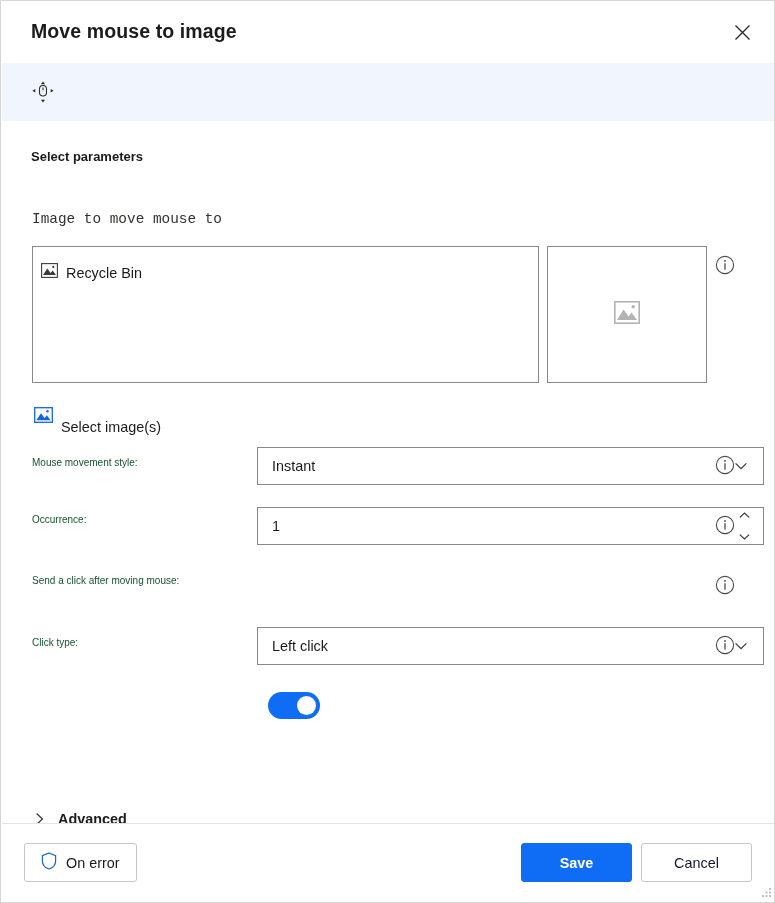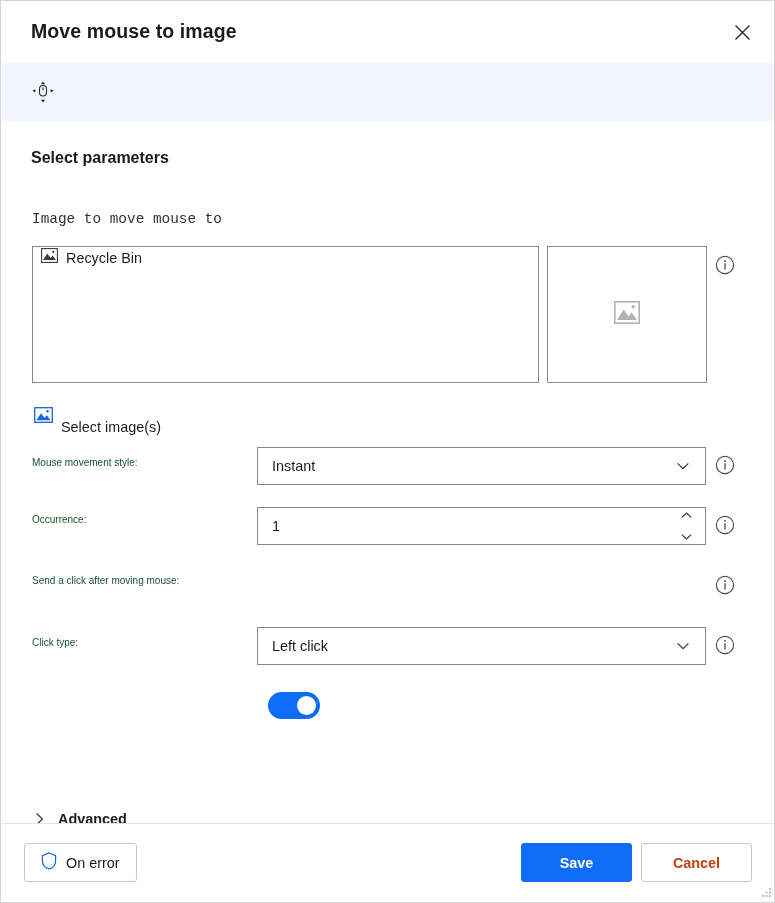--- a/index.html
+++ b/index.html
@@ -57,39 +57,39 @@
     font-size: 14.4px;
   }
 
   
   #body {
     position: absolute; left: 0; top: 120px; width: 775px; height: 704px;
     background: #ffffff;
   }
   #section-heading {
     position: absolute; left: 30px; top: 28px;
-    font-size: 16px; font-weight: 600; color: #1b1b1b;
+    font-size: 13px; font-weight: 600; color: #1b1b1b;
   }
 
   .field-label {
     font-size: 14.4px; color: #323130; font-family: Liberation Mono, monospace;
   }
 
   #image-label {
     position: absolute; left: 31px; top: 90px;
   }
 
   
   #image-listbox {
     position: absolute; left: 31px; top: 125px;
     width: 507px; height: 137px;
     border: 1px solid #8a8886; background: #ffffff;
   }
   #image-list-row {
-    position: absolute; left: 8px; top: 1px;
+    position: absolute; left: 8px; top: 16px;
     display: flex; align-items: center; gap: 8px;
     cursor: default;
   }
   #image-row-name { font-size: 14.4px; color: #1b1b1b; }
 
   
   #image-preview {
     position: absolute; left: 546px; top: 125px;
     width: 160px; height: 137px;
     border: 1px solid #8a8886; background: #ffffff;
@@ -115,21 +115,21 @@
   #select-images-label { font-size: 14.4px; color: #1b1b1b; margin-top: 21px; }
 
   
   .row-label { position: absolute; left: 31px; font-size: 10px; color: #14532d; }
   #label-move      { top: 336px; }
   #label-occurrence{ top: 393px; }
   #label-sendclick { top: 454px; }
   #label-clicktype { top: 516px; }
 
   .control-box {
-    position: absolute; left: 256px; width: 449px; height: 38px;
+    position: absolute; left: 256px; width: 507px; height: 38px;
     border: 1px solid #8a8886; background: #ffffff;
     display: flex; align-items: center;
   }
   #dropdown-move      { top: 326px; }
   #spinner-occurrence { top: 386px; }
   #dropdown-clicktype { top: 506px; }
 
   .control-value {
     margin-left: 14px; font-size: 14.4px; color: #1b1b1b;
   }
@@ -196,21 +196,21 @@
     cursor: pointer;
   }
   #save-label { font-size: 14.4px; color: #ffffff; font-weight: 600; }
   #cancel-button {
     position: absolute; left: 639px; top: 19px;
     width: 111px; height: 39px; border-radius: 3px;
     background: #ffffff; border: 1px solid #c8c6c4;
     display: flex; align-items: center; justify-content: center;
     cursor: pointer;
   }
-  #cancel-label { font-size: 14.4px; color: #c2410c; font-weight: bold; }
+  #cancel-label { font-size: 14.4px; color: #0f172a; }
 
   #resize-grip {
     position: absolute; right: 3px; bottom: 3px;
     width: 14px; height: 14px; cursor: nwse-resize;
   }
 </style>
 </head>
 <body>
 
 <div id="dialog">

